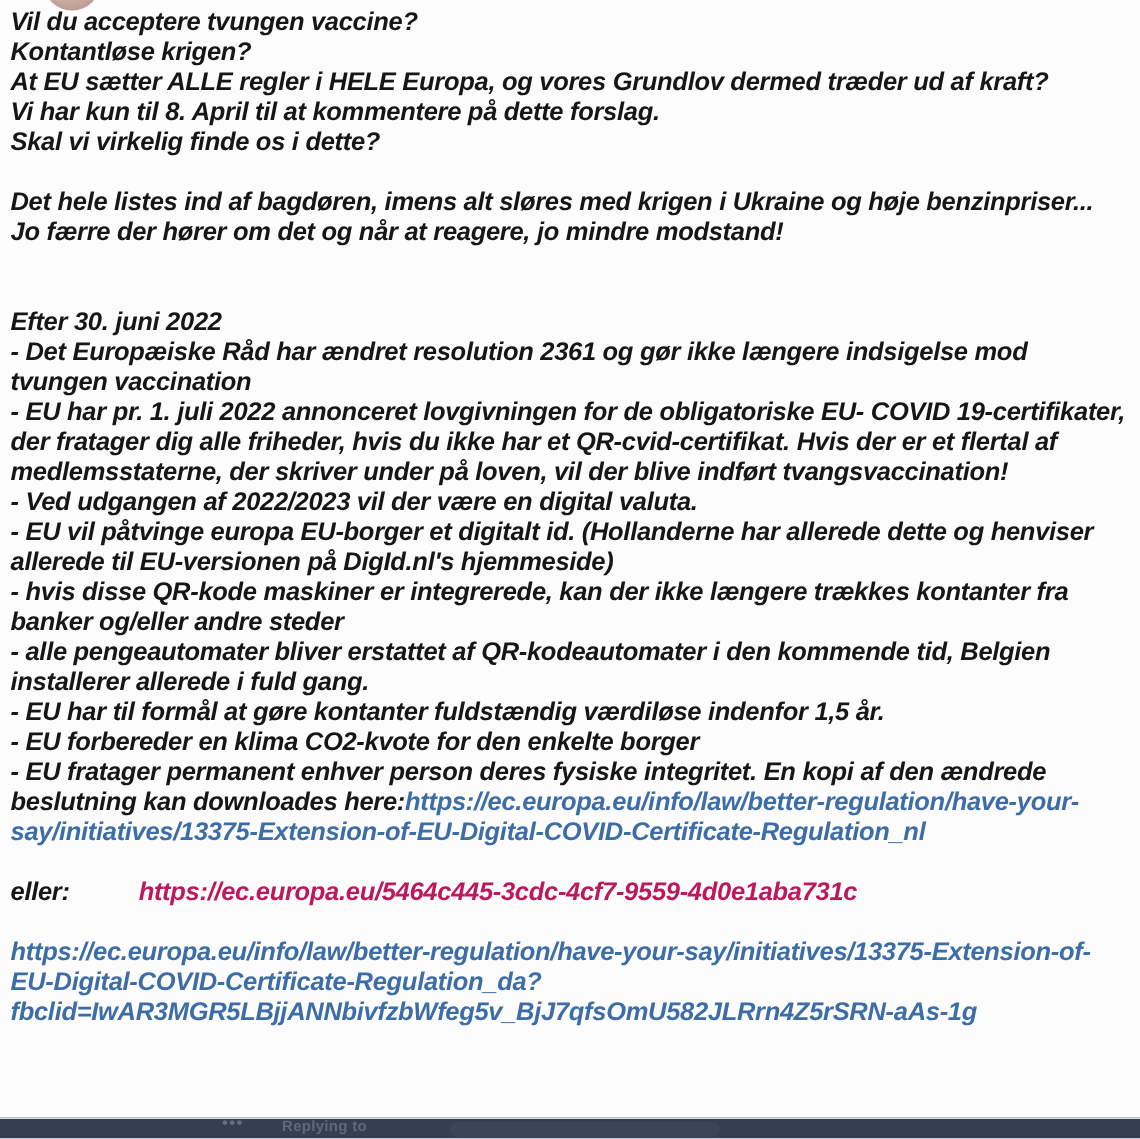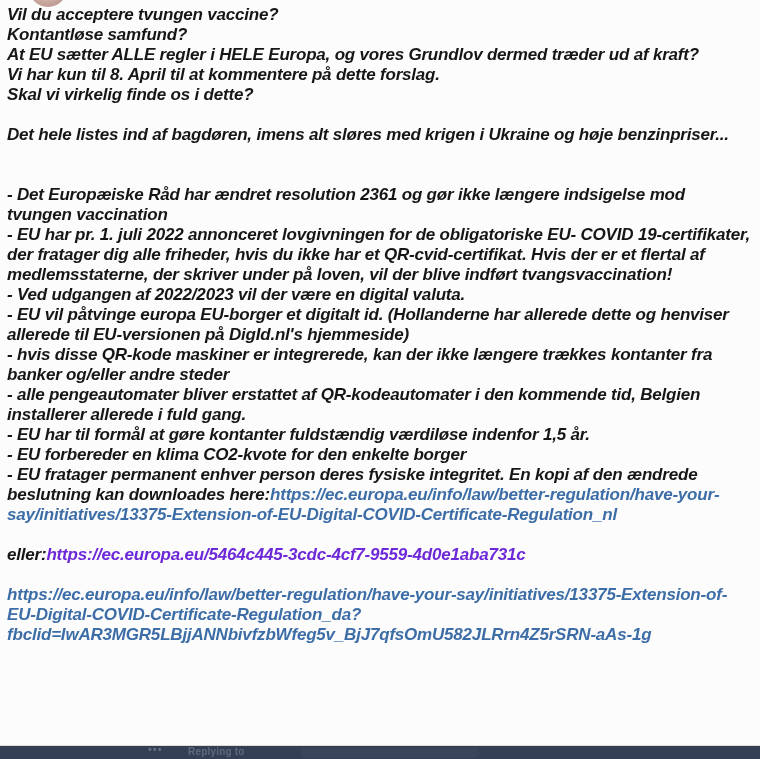--- a/index.html
+++ b/index.html
@@ -76,39 +76,41 @@
     border-radius: 5px;
   }
 </style>
 </head>
 <body style="background: rgb(252, 252, 252);">
 
 <div class="avatar"></div>
 
 <div class="post-body" style="color: rgb(22, 22, 22);">
     <div class="line"><span>Vil du acceptere tvungen vaccine?</span></div>
-    <div class="line"><span>Kontantløse samfund?</span></div>
+    <div class="line"><span>Kontantløse krigen?</span></div>
     <div class="line"><span>At EU sætter ALLE regler i HELE Europa, og vores Grundlov dermed træder ud af kraft?</span></div>
     <div class="line"><span>Vi har kun til 8. April til at kommentere på dette forslag.</span></div>
     <div class="line"><span>Skal vi virkelig finde os i dette?</span></div>
     <div class="spacer"></div>
     <div class="line"><span>Det hele listes ind af bagdøren, imens alt sløres med krigen i Ukraine og høje benzinpriser...</span></div>
+    <div class="line"><span>Jo færre der hører om det og når at reagere, jo mindre modstand!</span></div>
     <div class="spacer"></div>
     <div class="spacer"></div>
+    <div class="line"><span>Efter 30. juni 2022</span></div>
     <div class="line"><span>- Det Europæiske Råd har ændret resolution 2361 og gør ikke længere indsigelse mod tvungen vaccination</span></div>
     <div class="line"><span>- EU har pr. 1. juli 2022 annonceret lovgivningen for de obligatoriske EU- COVID 19-certifikater, der fratager dig alle friheder, hvis du ikke har et QR-cvid-certifikat. Hvis der er et flertal af medlemsstaterne, der skriver under på loven, vil der blive indført tvangsvaccination!</span></div>
     <div class="line"><span>- Ved udgangen af 2022/2023 vil der være en digital valuta.</span></div>
     <div class="line"><span>- EU vil påtvinge europa EU-borger et digitalt id. (Hollanderne har allerede dette og henviser allerede til EU-versionen på DigId.nl's hjemmeside)</span></div>
     <div class="line"><span>- hvis disse QR-kode maskiner er integrerede, kan der ikke længere trækkes kontanter fra banker og/eller andre steder</span></div>
     <div class="line"><span>- alle pengeautomater bliver erstattet af QR-kodeautomater i den kommende tid, Belgien installerer allerede i fuld gang.</span></div>
     <div class="line"><span>- EU har til formål at gøre kontanter fuldstændig værdiløse indenfor 1,5 år.</span></div>
     <div class="line"><span>- EU forbereder en klima CO2-kvote for den enkelte borger</span></div>
     <div class="line"><span>- EU fratager permanent enhver person deres fysiske integritet. En kopi af den ændrede beslutning kan downloades here:</span><a class="post-link" style="color: rgb(61, 109, 167);">https://ec.europa.eu/info/law/better-regulation/have-your-say/initiatives/13375-Extension-of-EU-Digital-COVID-Certificate-Regulation_nl</a></div>
     <div class="spacer"></div>
-    <div class="line"><span>eller:</span><a class="post-link" style="color: #6d28d9;">https://ec.europa.eu/5464c445-3cdc-4cf7-9559-4d0e1aba731c</a></div>
+    <div class="line"><span>eller:</span><a class="post-link" style="color: #be185d; margin-left: 46px;">https://ec.europa.eu/5464c445-3cdc-4cf7-9559-4d0e1aba731c</a></div>
     <div class="spacer"></div>
     <div class="line"><a class="post-link" style="color: rgb(61, 109, 167);">https://ec.europa.eu/info/law/better-regulation/have-your-say/initiatives/13375-Extension-of-EU-Digital-COVID-Certificate-Regulation_da?fbclid=IwAR3MGR5LBjjANNbivfzbWfeg5v_BjJ7qfsOmU582JLRrn4Z5rSRN-aAs-1g</a></div>
   </div>
 
 <div class="footer-bar" style="background: rgb(53, 63, 83);">
   <span class="footer-ellipsis">•••</span>
   <span class="footer-reply">Replying to</span>
   <span class="footer-smudge"></span>
 </div>
 

